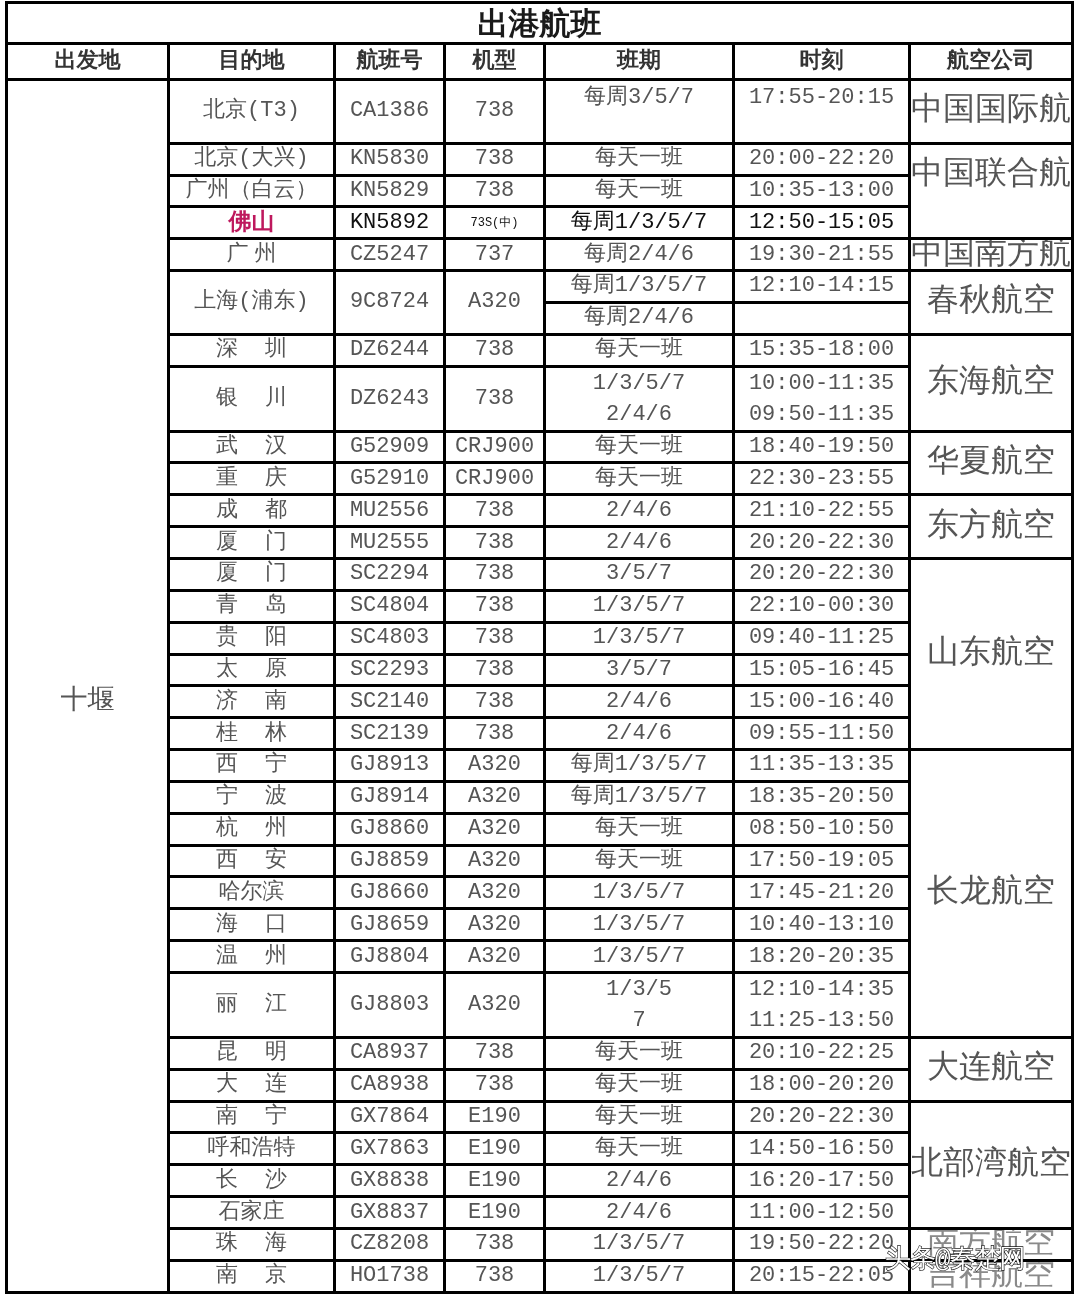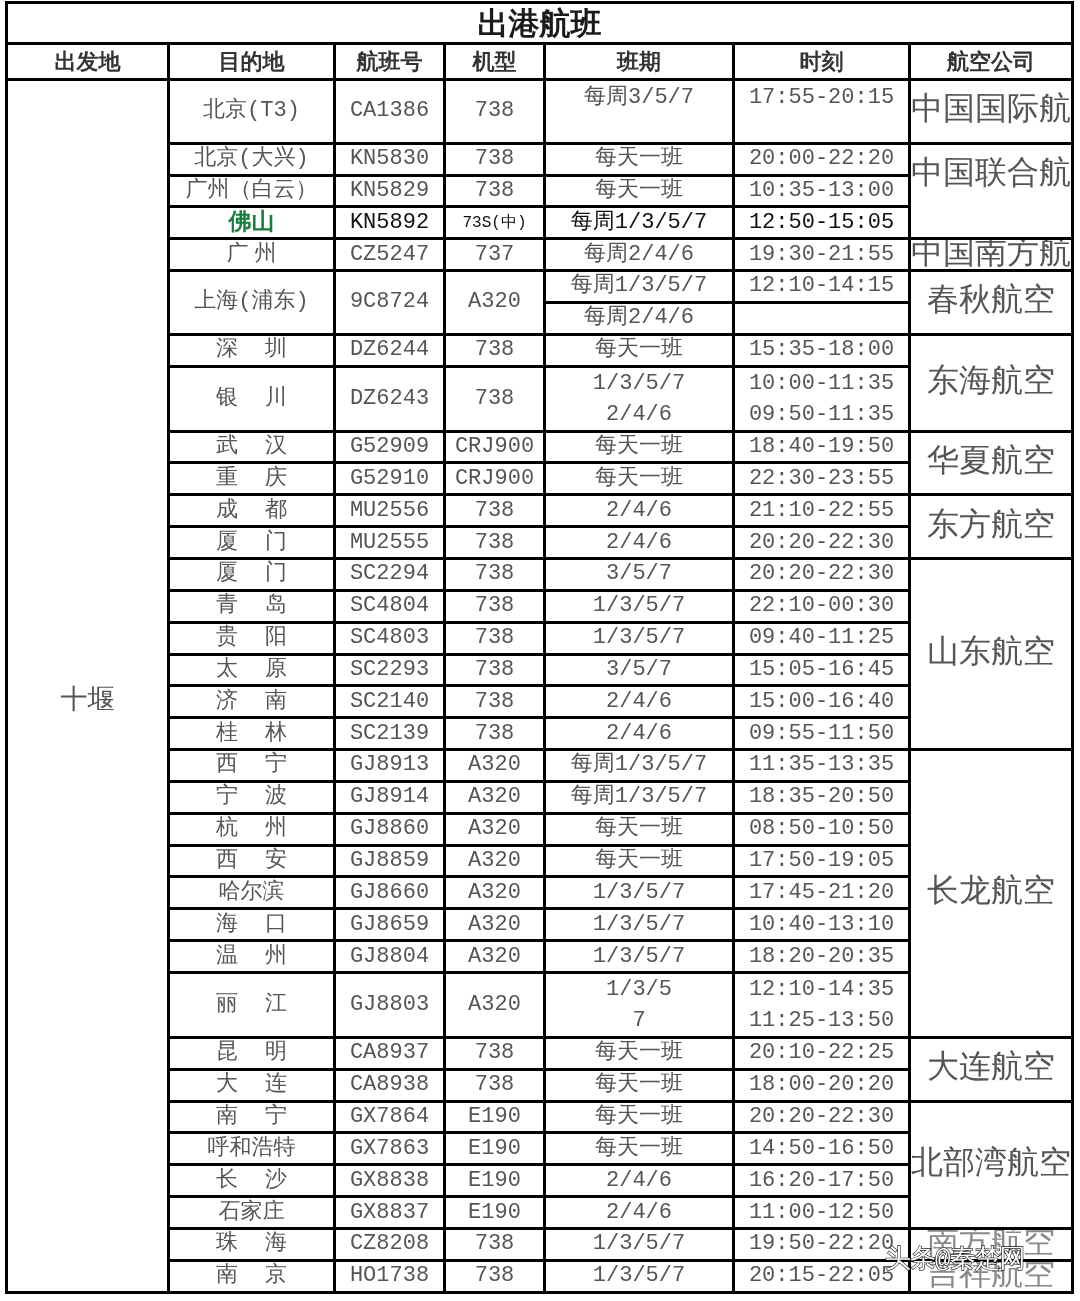--- a/index.html
+++ b/index.html
@@ -4,30 +4,30 @@
 <style>
   html,body{margin:0;padding:0;background:#fff;}
   body{width:1080px;height:1301px;position:relative;overflow:hidden;}
   table.sched{position:absolute;left:5px;top:1px;width:1066px;border-collapse:collapse;table-layout:fixed;}
   .sched td,.sched th{border:3px solid #000;padding:0;text-align:center;vertical-align:middle;white-space:nowrap;overflow:hidden;}
   tr.title-row{height:32px;}
   tr.head-row{height:36px;}
   tr.u{height:31.85px;}
   .sched td{font-family:"Liberation Mono","DejaVu Sans Mono",monospace;font-size:22px;line-height:26px;color:#555;}
   .sched td.title-cell{font-family:"DejaVu Sans",sans-serif;font-size:31px;line-height:38px;color:#1a1a1a;font-weight:bold;}
-  .sched th{font-family:Liberation Serif, serif;font-size:22px;line-height:28px;font-weight:bold;color:#333;}
+  .sched th{font-family:Liberation Mono, monospace;font-size:22px;line-height:28px;font-weight:bold;color:#333;}
   .sched td.origin{font-size:27px;padding-top:30px;}
   .sched td.al{font-size:32px;}
   .sched td.al-high{vertical-align:top;padding-top:17px;margin-top:31px;}
   .sched td.top{vertical-align:top;padding-top:4px;}
   .sched td.sp{letter-spacing:27px;text-indent:27px;}
   .sched td.sp2{letter-spacing:6px;text-indent:6px;}
   .sched td.fs{color:#111;margin-left:28px;}
-  .sched td.fs-name{color:#15803d;font-weight:bold;font-size:23px;margin-top:25px;}
-  .sched td.small{font-size:16px;}
+  .sched td.fs-name{color:#be185d;font-weight:bold;font-size:23px;margin-top:25px;}
+  .sched td.small{font-size:12px;}
   .ln{line-height:31px;}
   .sched td.faint{color:#8a8a8a;}
   .watermark{position:absolute;left:885px;top:1244px;font-family:Liberation Mono, monospace;font-size:26px;line-height:32px;color:#fff;-webkit-text-stroke:1.2px #111;paint-order:stroke fill;letter-spacing:-1px;white-space:nowrap;}
 </style>
 </head>
 <body>
 
 <table class="sched">
   <colgroup>
     <col style="width:162px">

